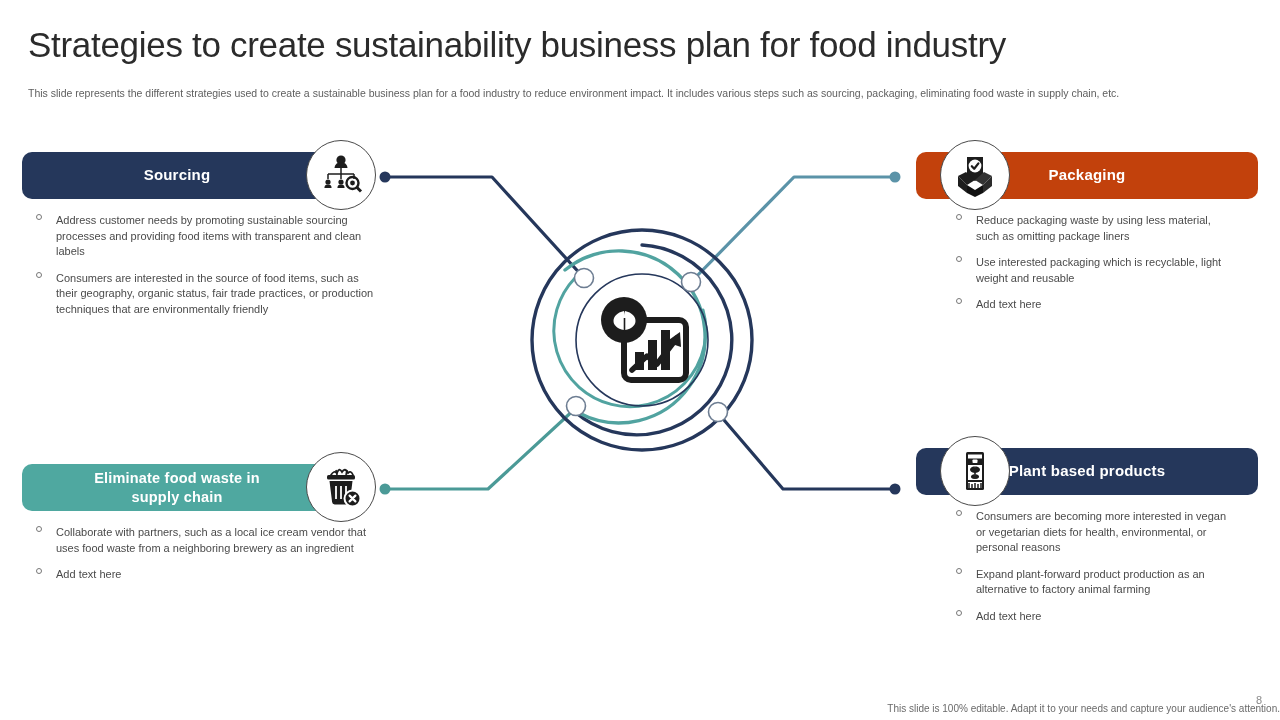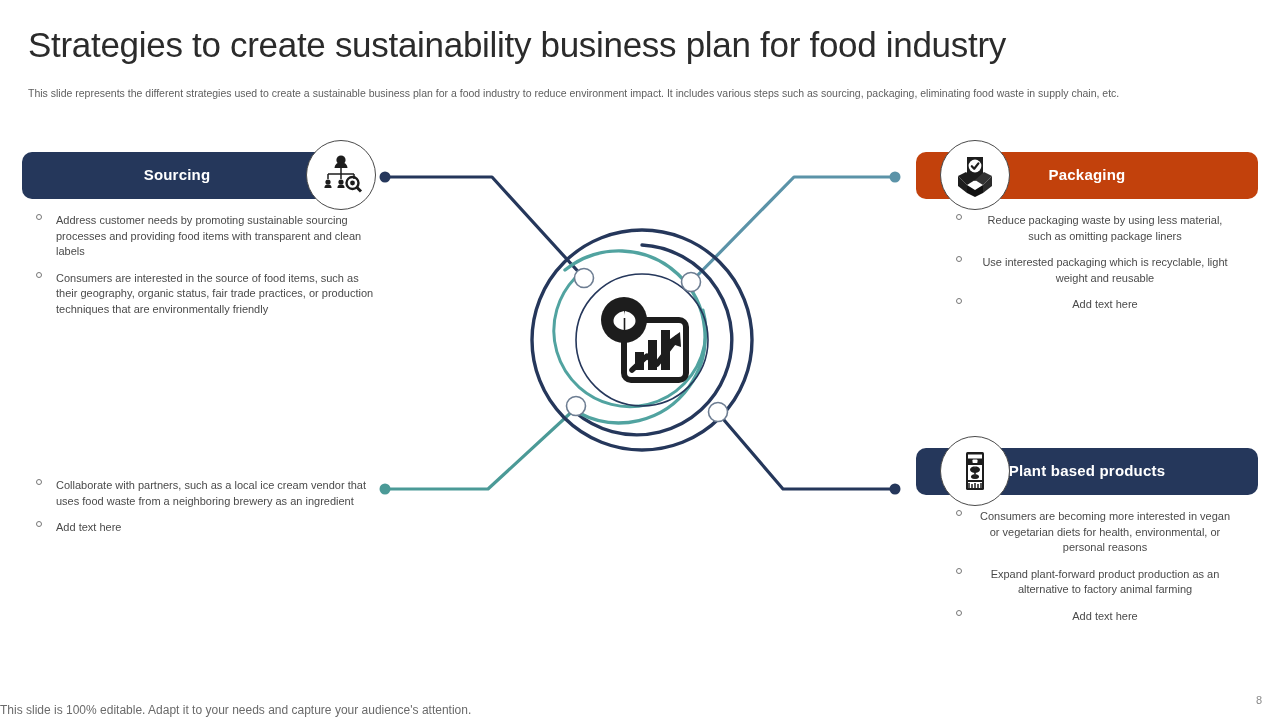--- a/index.html
+++ b/index.html
@@ -79,21 +79,21 @@
     z-index:4;
   }
   .panel-left  .medallion { left:284px; }
   .panel-right .medallion { left:24px;  }
 
   .medallion svg { display:block; }
 
   
   .bullets { list-style:none; margin-top:14px; }
   .panel-left  .bullets { margin-left:12px; width:340px; }
-  .panel-right .bullets { margin-left:96px; width:290px;text-align:center; }
+  .panel-right .bullets { margin-left:96px; width:290px; }
   #panel-packaging .bullets { margin-left:96px; width:280px; }
   #panel-plant .bullets { margin-left:96px; width:280px; }
 
   .bullets li {
     position:relative;
     padding-left:22px;
     margin-bottom:11px;
     font-size:11px;
     line-height:1.42;
     color:#4a4a4a;
@@ -109,23 +109,23 @@
   
   #center-diagram {
     position:absolute;
     left:370px; top:150px;
     width:540px; height:360px;
   }
 
   
   #footer-note {
     position:absolute;
-    left:0; right:17px; top:703px;
-    text-align:left;
-    font-size:12px;
+    left:0; right:0; top:703px;
+    text-align:right;
+    font-size:10px;
     color:#6a6a6a;
   }
   #page-number {
     position:absolute;
     right:18px; top:694px;
     font-size:11px;
     color:#8a8a8a;
   }
 </style>
 </head>
@@ -237,20 +237,37 @@
     </span>
   </div>
   <ul class="bullets">
     <li><span class="marker"></span><span>Reduce packaging waste by using less material, such as omitting package liners</span></li>
     <li><span class="marker"></span><span>Use interested packaging which is recyclable, light weight and reusable</span></li>
     <li><span class="marker"></span><span>Add text here</span></li>
   </ul>
 </div>
 
 <div class="panel panel-left" id="panel-eliminate">
+  <div class="bar bar-teal">
+    <span class="bar-label">Eliminate food waste in supply chain</span>
+    <span class="medallion">
+      <svg width="46" height="46" viewBox="0 0 46 46">
+        <path d="M 13 11 q 3 -5 6 -2 q 2 -6 5 -1 q 3 -5 6 1 q 3 -3 5 2" fill="none" stroke="#1d1d1d" stroke-width="1.8" stroke-linecap="round"></path>
+        <line x1="18" y1="6" x2="19" y2="11" stroke="#1d1d1d" stroke-width="1.6"></line>
+        <line x1="29" y1="6" x2="28" y2="11" stroke="#1d1d1d" stroke-width="1.6"></line>
+        <rect x="9" y="11" width="28" height="4.6" rx="1.6" fill="#1d1d1d"></rect>
+        <path d="M 11.5 17 h 23 l -2.6 21 a 2.6 2.6 0 0 1 -2.6 2.4 h -12.6 a 2.6 2.6 0 0 1 -2.6 -2.4 z" fill="#1d1d1d"></path>
+        <line x1="18" y1="22" x2="18" y2="35" stroke="#ffffff" stroke-width="1.8"></line>
+        <line x1="23" y1="22" x2="23" y2="35" stroke="#ffffff" stroke-width="1.8"></line>
+        <line x1="28" y1="22" x2="28" y2="35" stroke="#ffffff" stroke-width="1.8"></line>
+        <circle cx="34.5" cy="34.5" r="8" fill="#1d1d1d" stroke="#ffffff" stroke-width="2"></circle>
+        <path d="M 31.6 31.6 L 37.4 37.4 M 37.4 31.6 L 31.6 37.4" stroke="#ffffff" stroke-width="2.2" stroke-linecap="round"></path>
+      </svg>
+    </span>
+  </div>
   <ul class="bullets">
     <li><span class="marker"></span><span>Collaborate with partners, such as a local ice cream vendor that uses food waste from a neighboring brewery as an ingredient</span></li>
     <li><span class="marker"></span><span>Add text here</span></li>
   </ul>
 </div>
 
 <div class="panel panel-right" id="panel-plant">
   <div class="bar bar-navy">
     <span class="bar-label">Plant based products</span>
     <span class="medallion">

